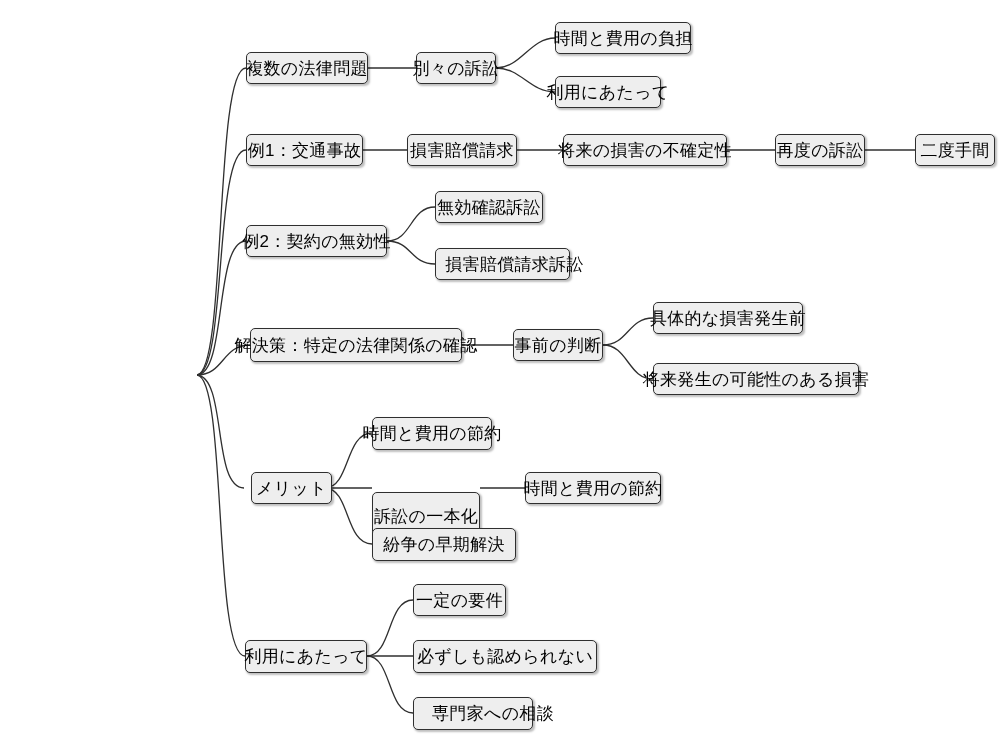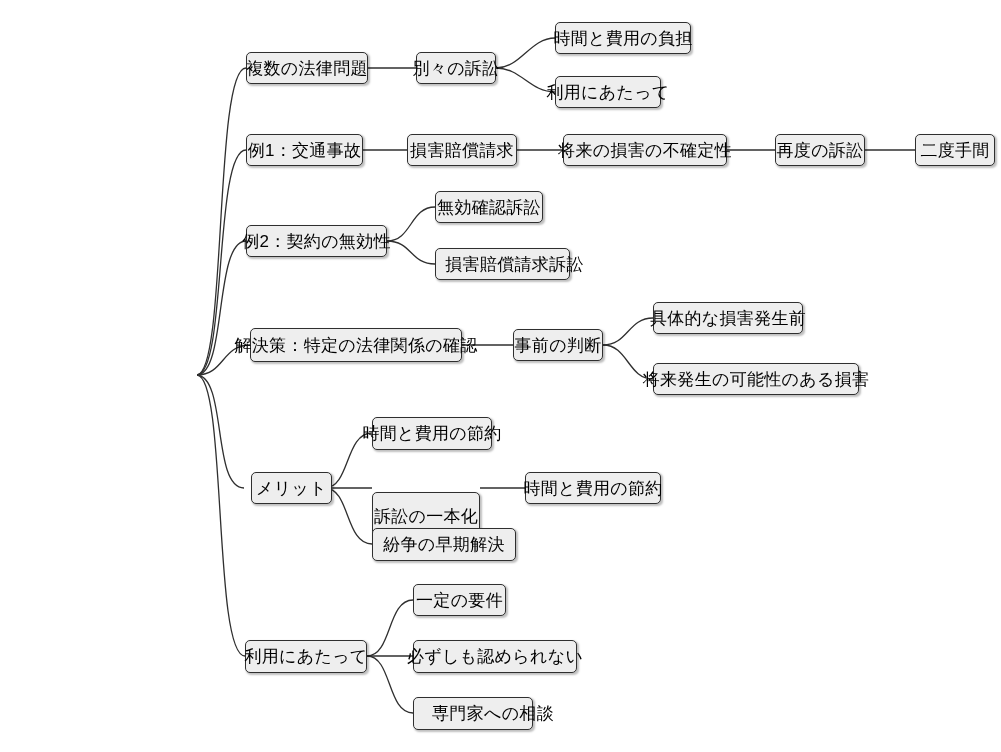--- a/index.html
+++ b/index.html
@@ -105,16 +105,16 @@
   <div class="node" style="left:653px; top:363px; width:206px; height:32px;">将来発生の可能性のある損害</div>
 
   <div class="node" style="left:244px; top:472px; width:81px;  height:32px;margin-left:7px;">メリット</div>
   <div class="node" style="left:372px; top:417px; width:120px; height:33px;">時間と費用の節約</div>
   <div class="node" style="left:372px; top:492px; width:108px; height:48px;">訴訟の一本化</div>
   <div class="node" style="left:525px; top:472px; width:136px; height:32px;">時間と費用の節約</div>
   <div class="node" style="left:372px; top:528px; width:144px; height:33px;">紛争の早期解決</div>
 
   <div class="node" style="left:245px; top:640px; width:122px; height:33px;">利用にあたって</div>
   <div class="node" style="left:413px; top:584px; width:93px;  height:32px;">一定の要件</div>
-  <div class="node" style="left:413px; top:640px; width:164px; height:33px;">必ずしも認められない</div>
+  <div class="node" style="left:413px; top:640px; width:184px; height:33px;">必ずしも認められない</div>
   <div class="node" style="left:413px; top:697px; width:120px; height:33px;padding-left:40px;">専門家への相談</div>
 
 </div>
 
 </body></html>

